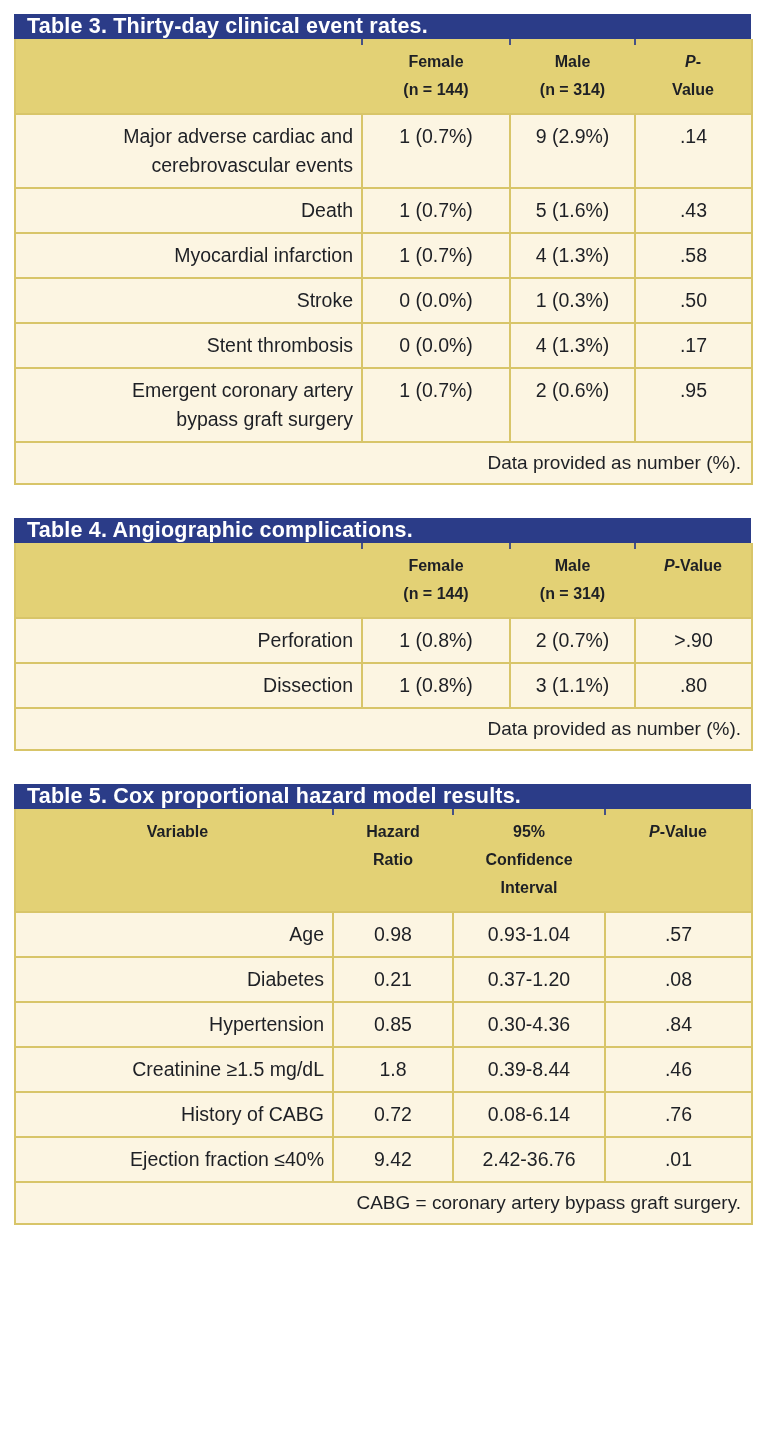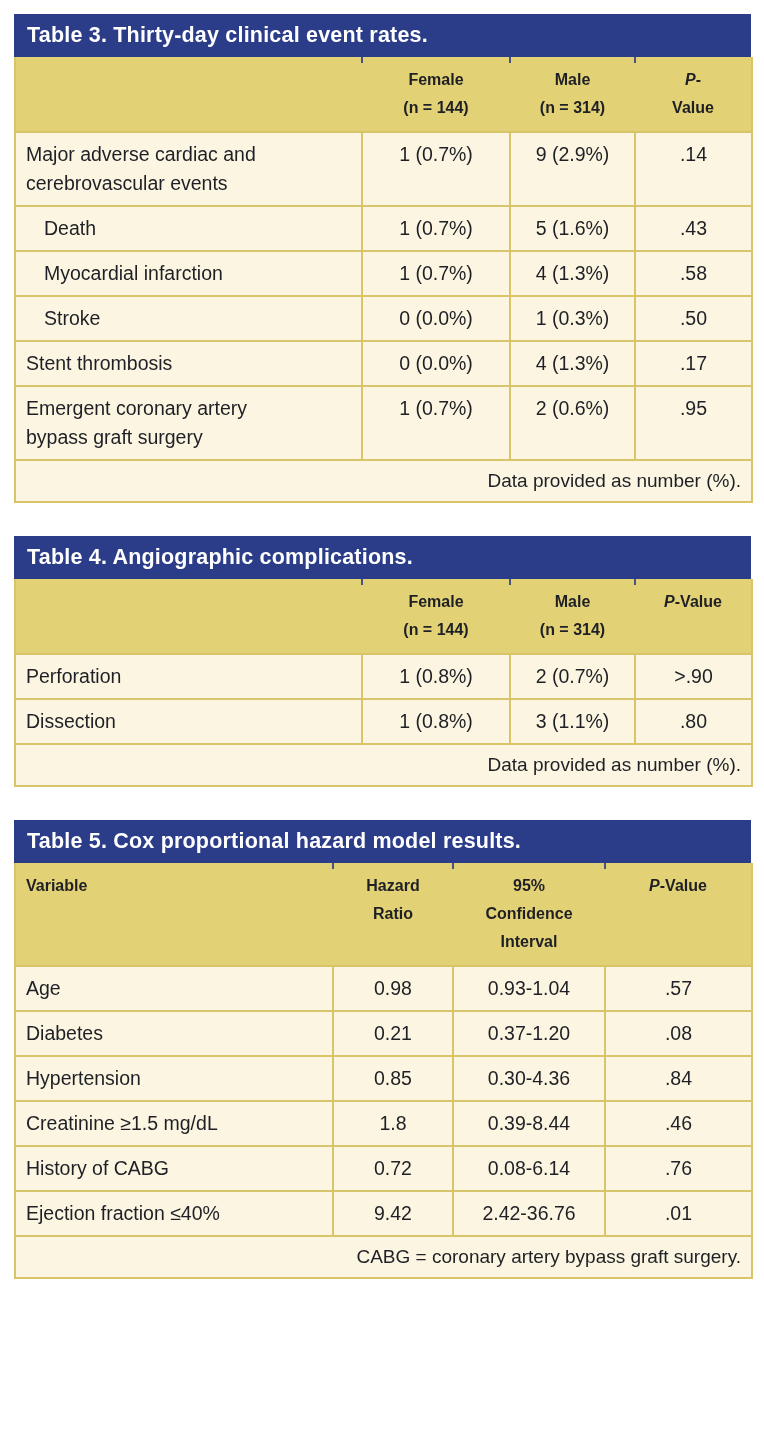--- a/index.html
+++ b/index.html
@@ -22,21 +22,21 @@
   }
   .tbl { width: 737px; margin: 0 0 33px 0; }
   .tbl:last-child { margin-bottom: 0; }
 
   .titlebar {
     background: var(--navy);
     color: var(--white);
     font-weight: 700;
     font-size: 21.5px;
     line-height: 25px;
-    padding: 9px 13px;
+    padding: 0 13px;
     letter-spacing: 0.2px;
   }
 
   table {
     border-collapse: collapse;
     width: 100%;
     background: var(--cream);
     border: 2px solid var(--border);
     border-top: none;
     table-layout: fixed;
@@ -46,41 +46,41 @@
     background: var(--gold);
     color: var(--text);
     font-weight: 700;
     font-size: 16px;
     line-height: 28px;
     padding: 9px 4px;
     text-align: center;
     vertical-align: top;
     position: relative;
   }
-  thead th.lbl { text-align: left; padding-left: 10px; }
+  thead th.lbl { text-align: center; padding-left: 10px; }
   thead th + th::before {
     content: "";
     position: absolute;
     left: -1px;
     top: 0;
     width: 2px;
     height: 6px;
     background: var(--navy);
     opacity: 0.85;
   }
 
   tbody td {
     border: 2px solid var(--border);
     font-size: 19.5px;
     line-height: 29px;
     padding: 7px 4px;
     vertical-align: top;
     color: var(--text);
   }
-  tbody td.lbl { text-align: left; padding-left: 10px; padding-right: 8px; }
+  tbody td.lbl { text-align: right; padding-left: 10px; padding-right: 8px; }
   tr.indent td.lbl { padding-left: 28px; }
   tbody td.val { text-align: center; }
   td.lbl .txt { display: inline-block; max-width: 288px; }
   tr.indent td.lbl .txt { max-width: 262px; }
 
   tfoot td.foot {
     border: none;
     border-top: 2px solid var(--border);
     font-size: 19px;
     line-height: 26px;

